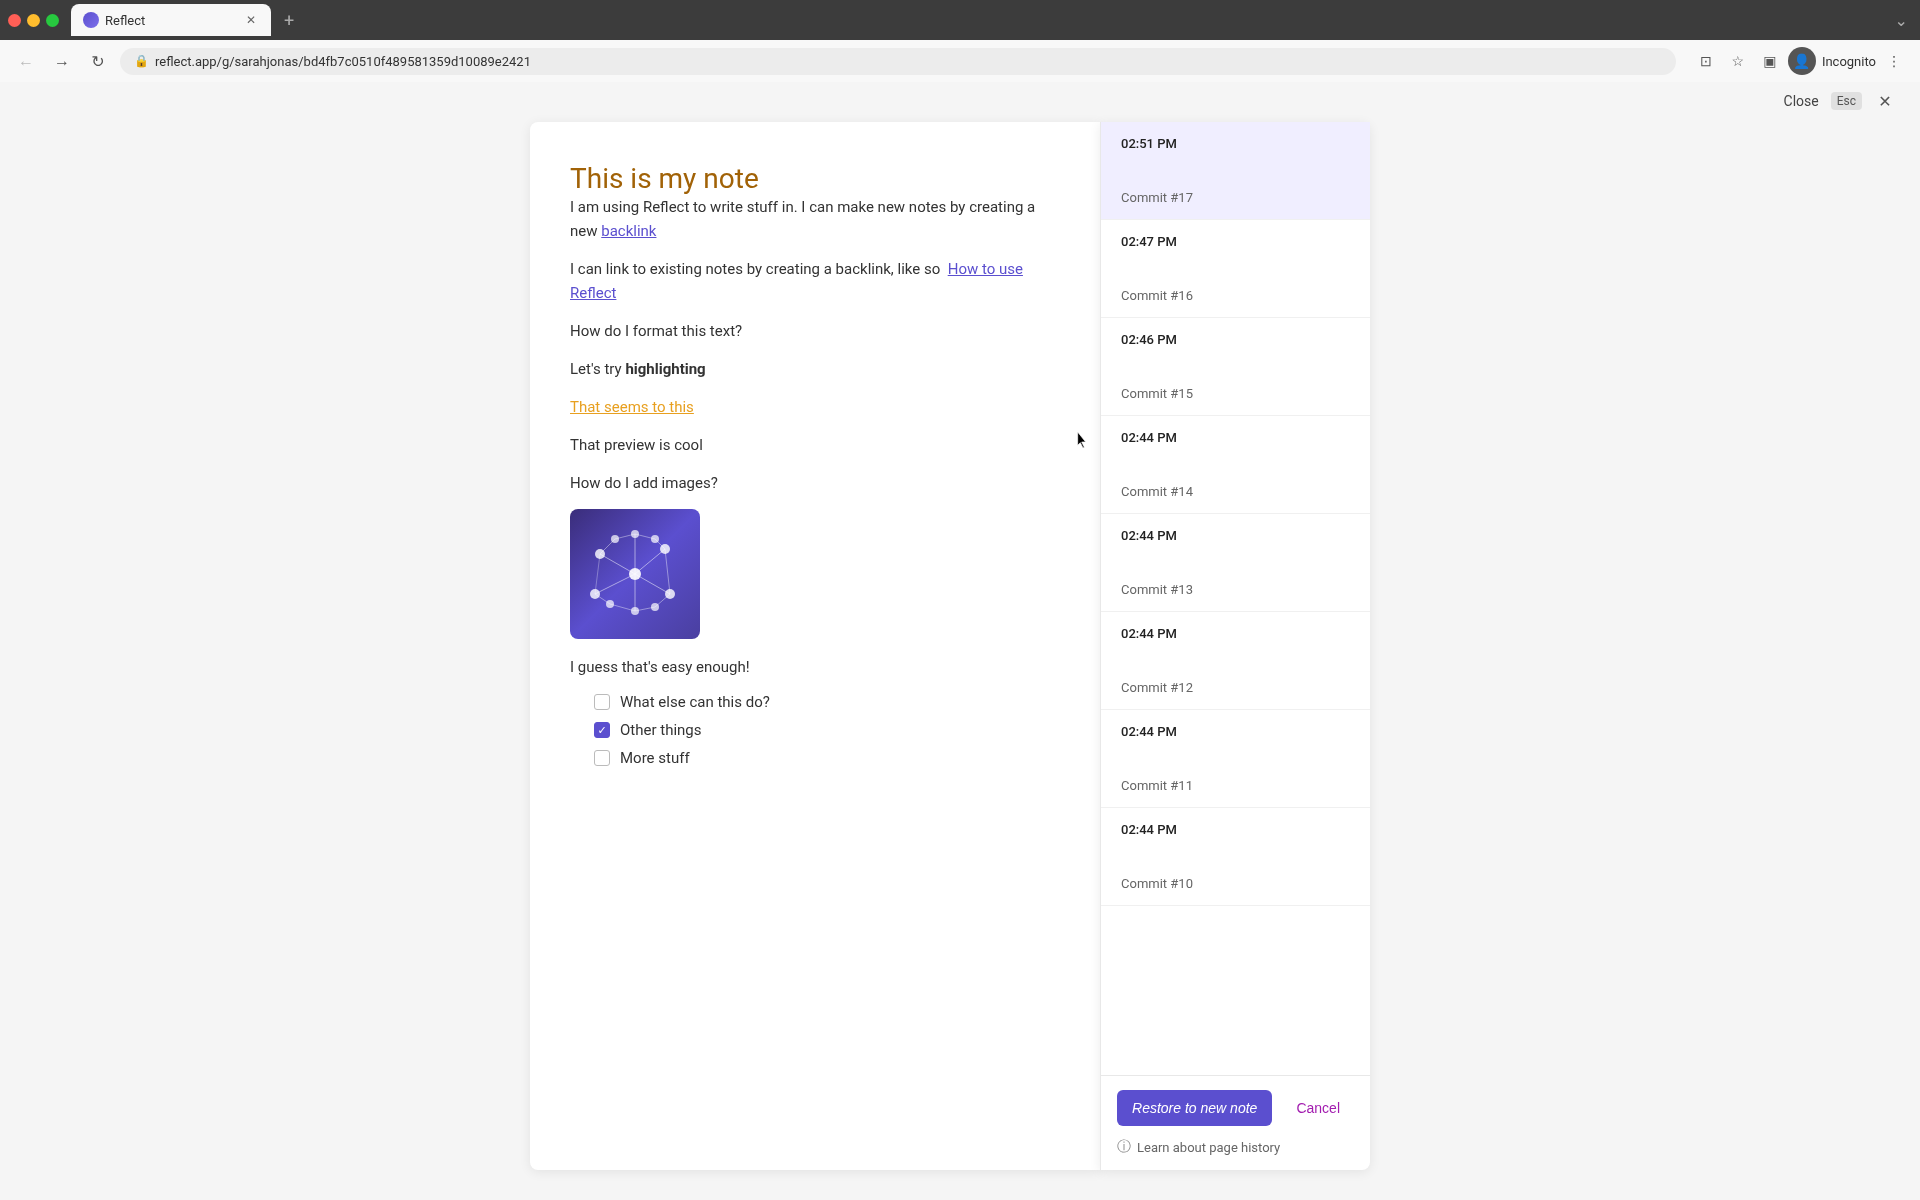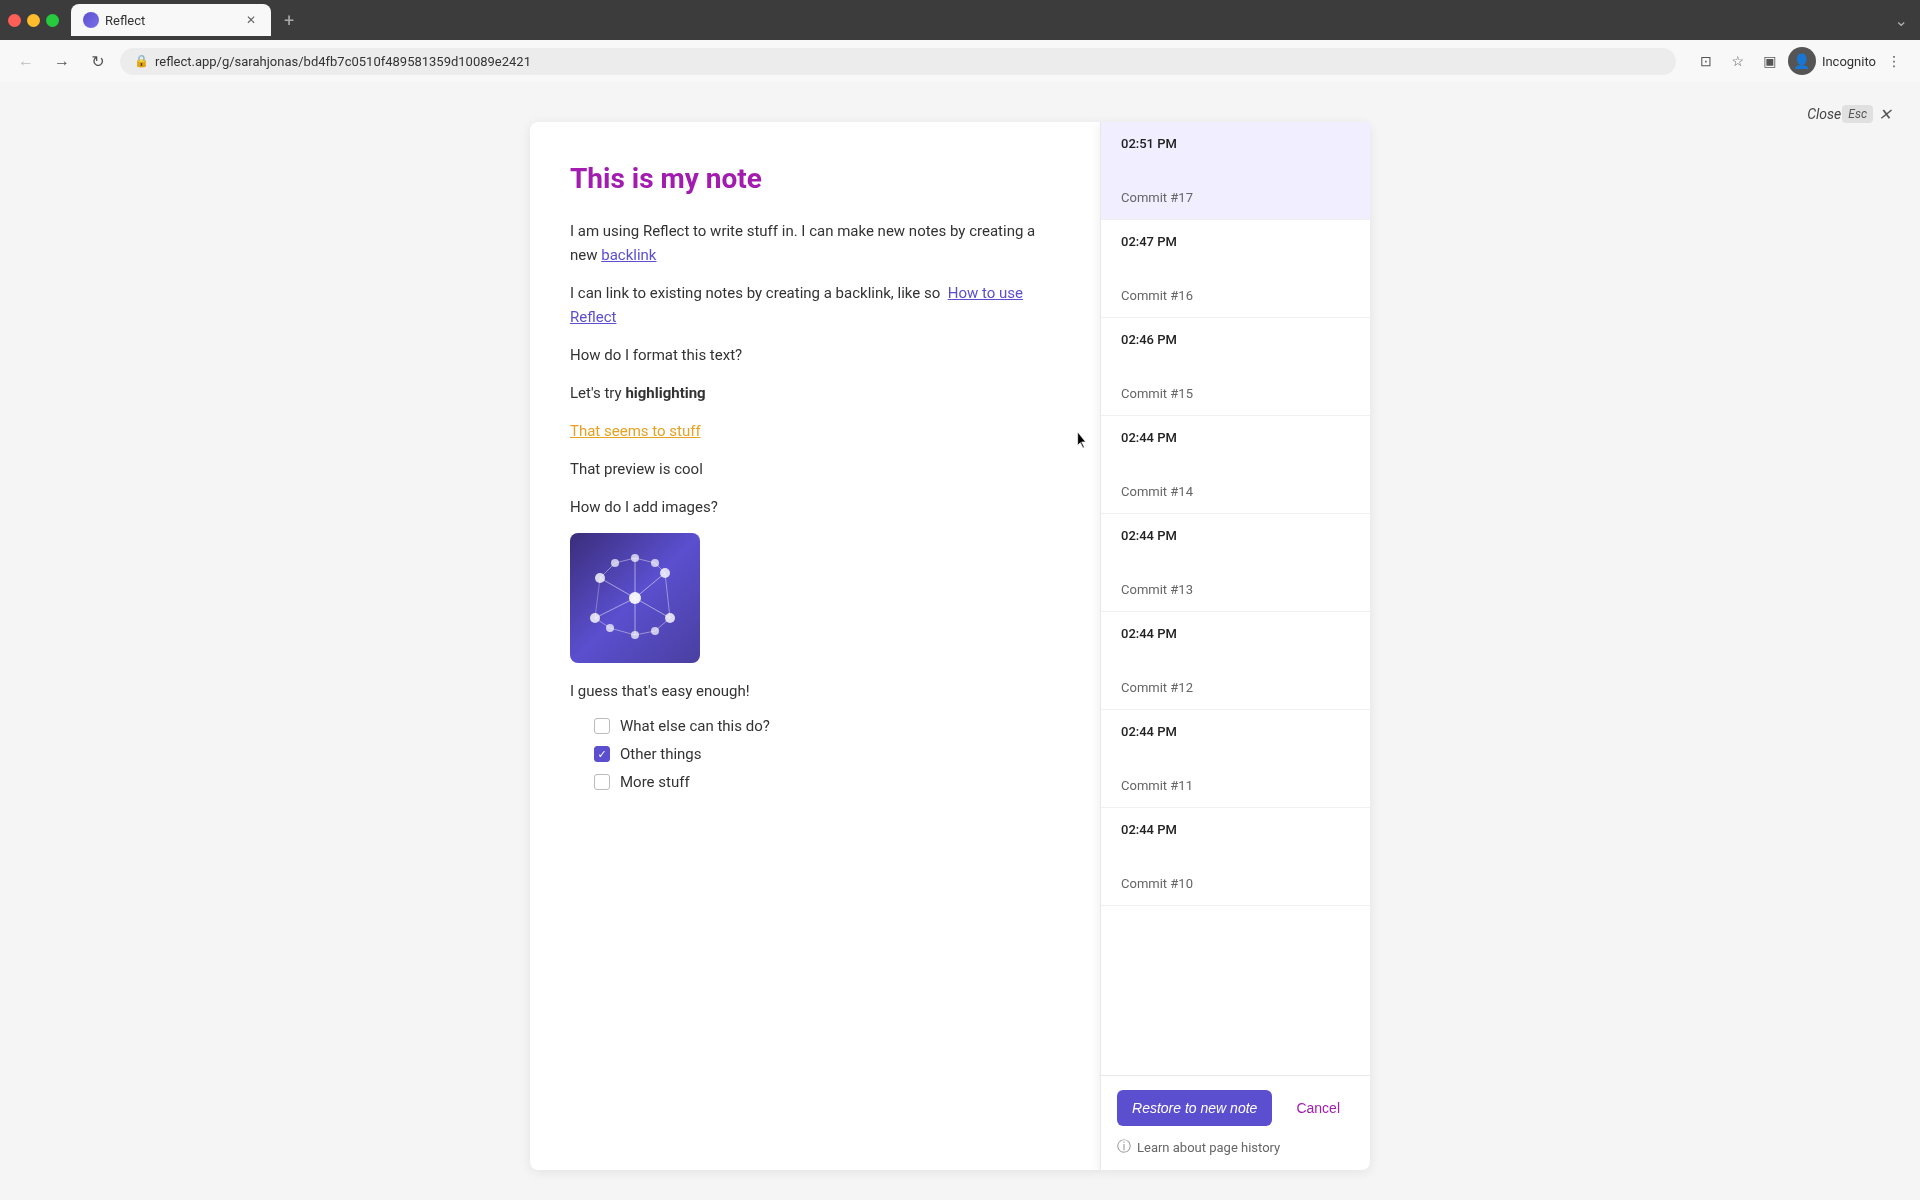--- a/index.html
+++ b/index.html
@@ -197,28 +197,27 @@
       display: flex;
       justify-content: center;
       padding: 30px 20px;
       height: calc(1200px - 82px);
       position: relative;
     }
 
     
     .close-bar {
       position: absolute;
-      top: 21px;
+      top: 8px;
       right: 24px;
       display: flex;
       align-items: center;
-      gap: 1px;
+      gap: 12px;
       font-size: 14px;
       color: #444;
-      font-style: italic;
     }
 
     .close-label {
       font-size: 14px;
       color: #444;
     }
 
     .esc-badge {
       background: #e0e0e0;
       border-radius: 4px;
@@ -251,23 +250,22 @@
       background: white;
       border-radius: 8px 0 0 8px;
       padding: 40px 40px;
       width: 570px;
       min-height: 640px;
       box-shadow: 0 2px 12px rgba(0,0,0,0.08);
     }
 
     .note-title {
       font-size: 28px;
-      font-weight: 700;
-      color: #a21caf;
-      margin-bottom: 24px;
+      font-weight: 400;
+      color: #a16207;
     }
 
     .note-body p {
       font-size: 15px;
       color: #333;
       margin-bottom: 14px;
       line-height: 1.6;
     }
 
     .note-body .backlink {
@@ -497,21 +495,21 @@
         </p>
         <p>
           <span>I can link to existing notes by creating a backlink, like so</span>
           &nbsp;<a class="backlink">How to use Reflect</a>
         </p>
         <p>How do I format this text?</p>
         <p>
           <span>Let's try </span><span class="note-bold">highlighting</span>
         </p>
         <p>
-          <a class="highlight-text">That seems to stuff</a>
+          <a class="highlight-text">That seems to this</a>
         </p>
         <p>That preview is cool</p>
         <p>How do I add images?</p>
         <div class="note-image-container">
           <div class="note-image">
             <svg class="network-svg" viewBox="0 0 110 110">
 
               <circle cx="55" cy="55" r="6" fill="white" opacity="0.9"></circle>
               <circle cx="20" cy="35" r="5" fill="white" opacity="0.8"></circle>
               <circle cx="85" cy="30" r="5" fill="white" opacity="0.8"></circle>

